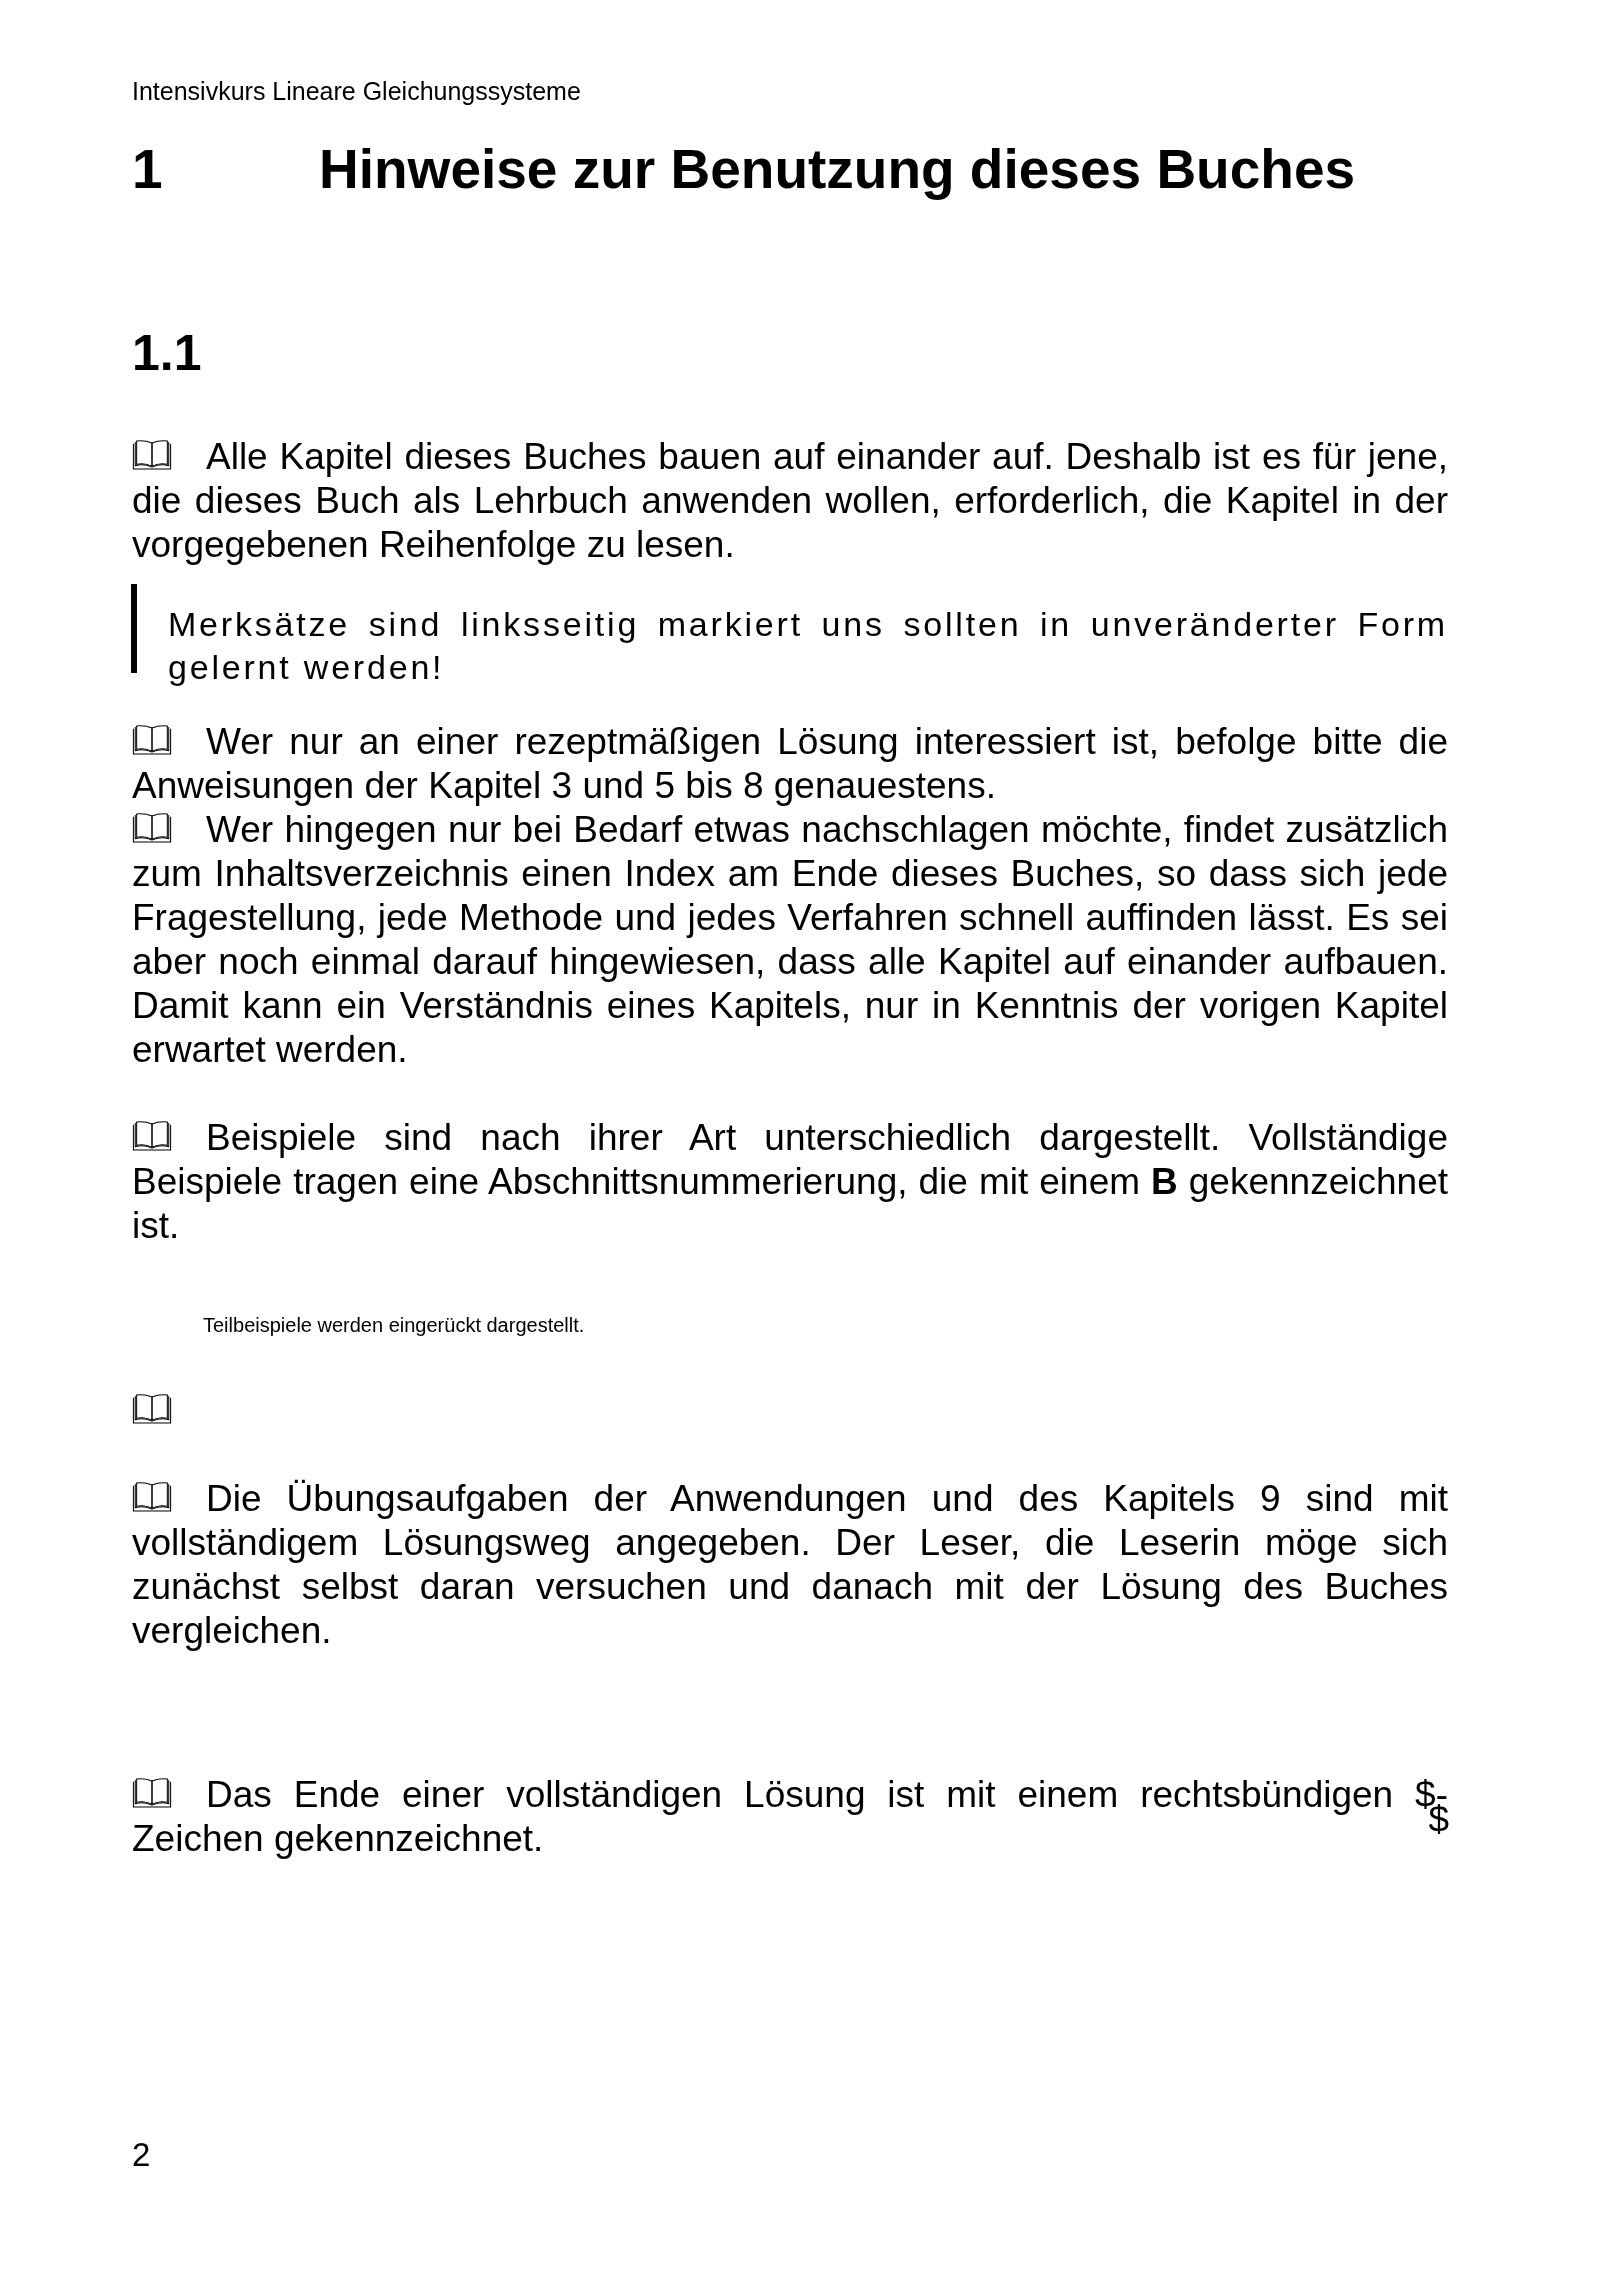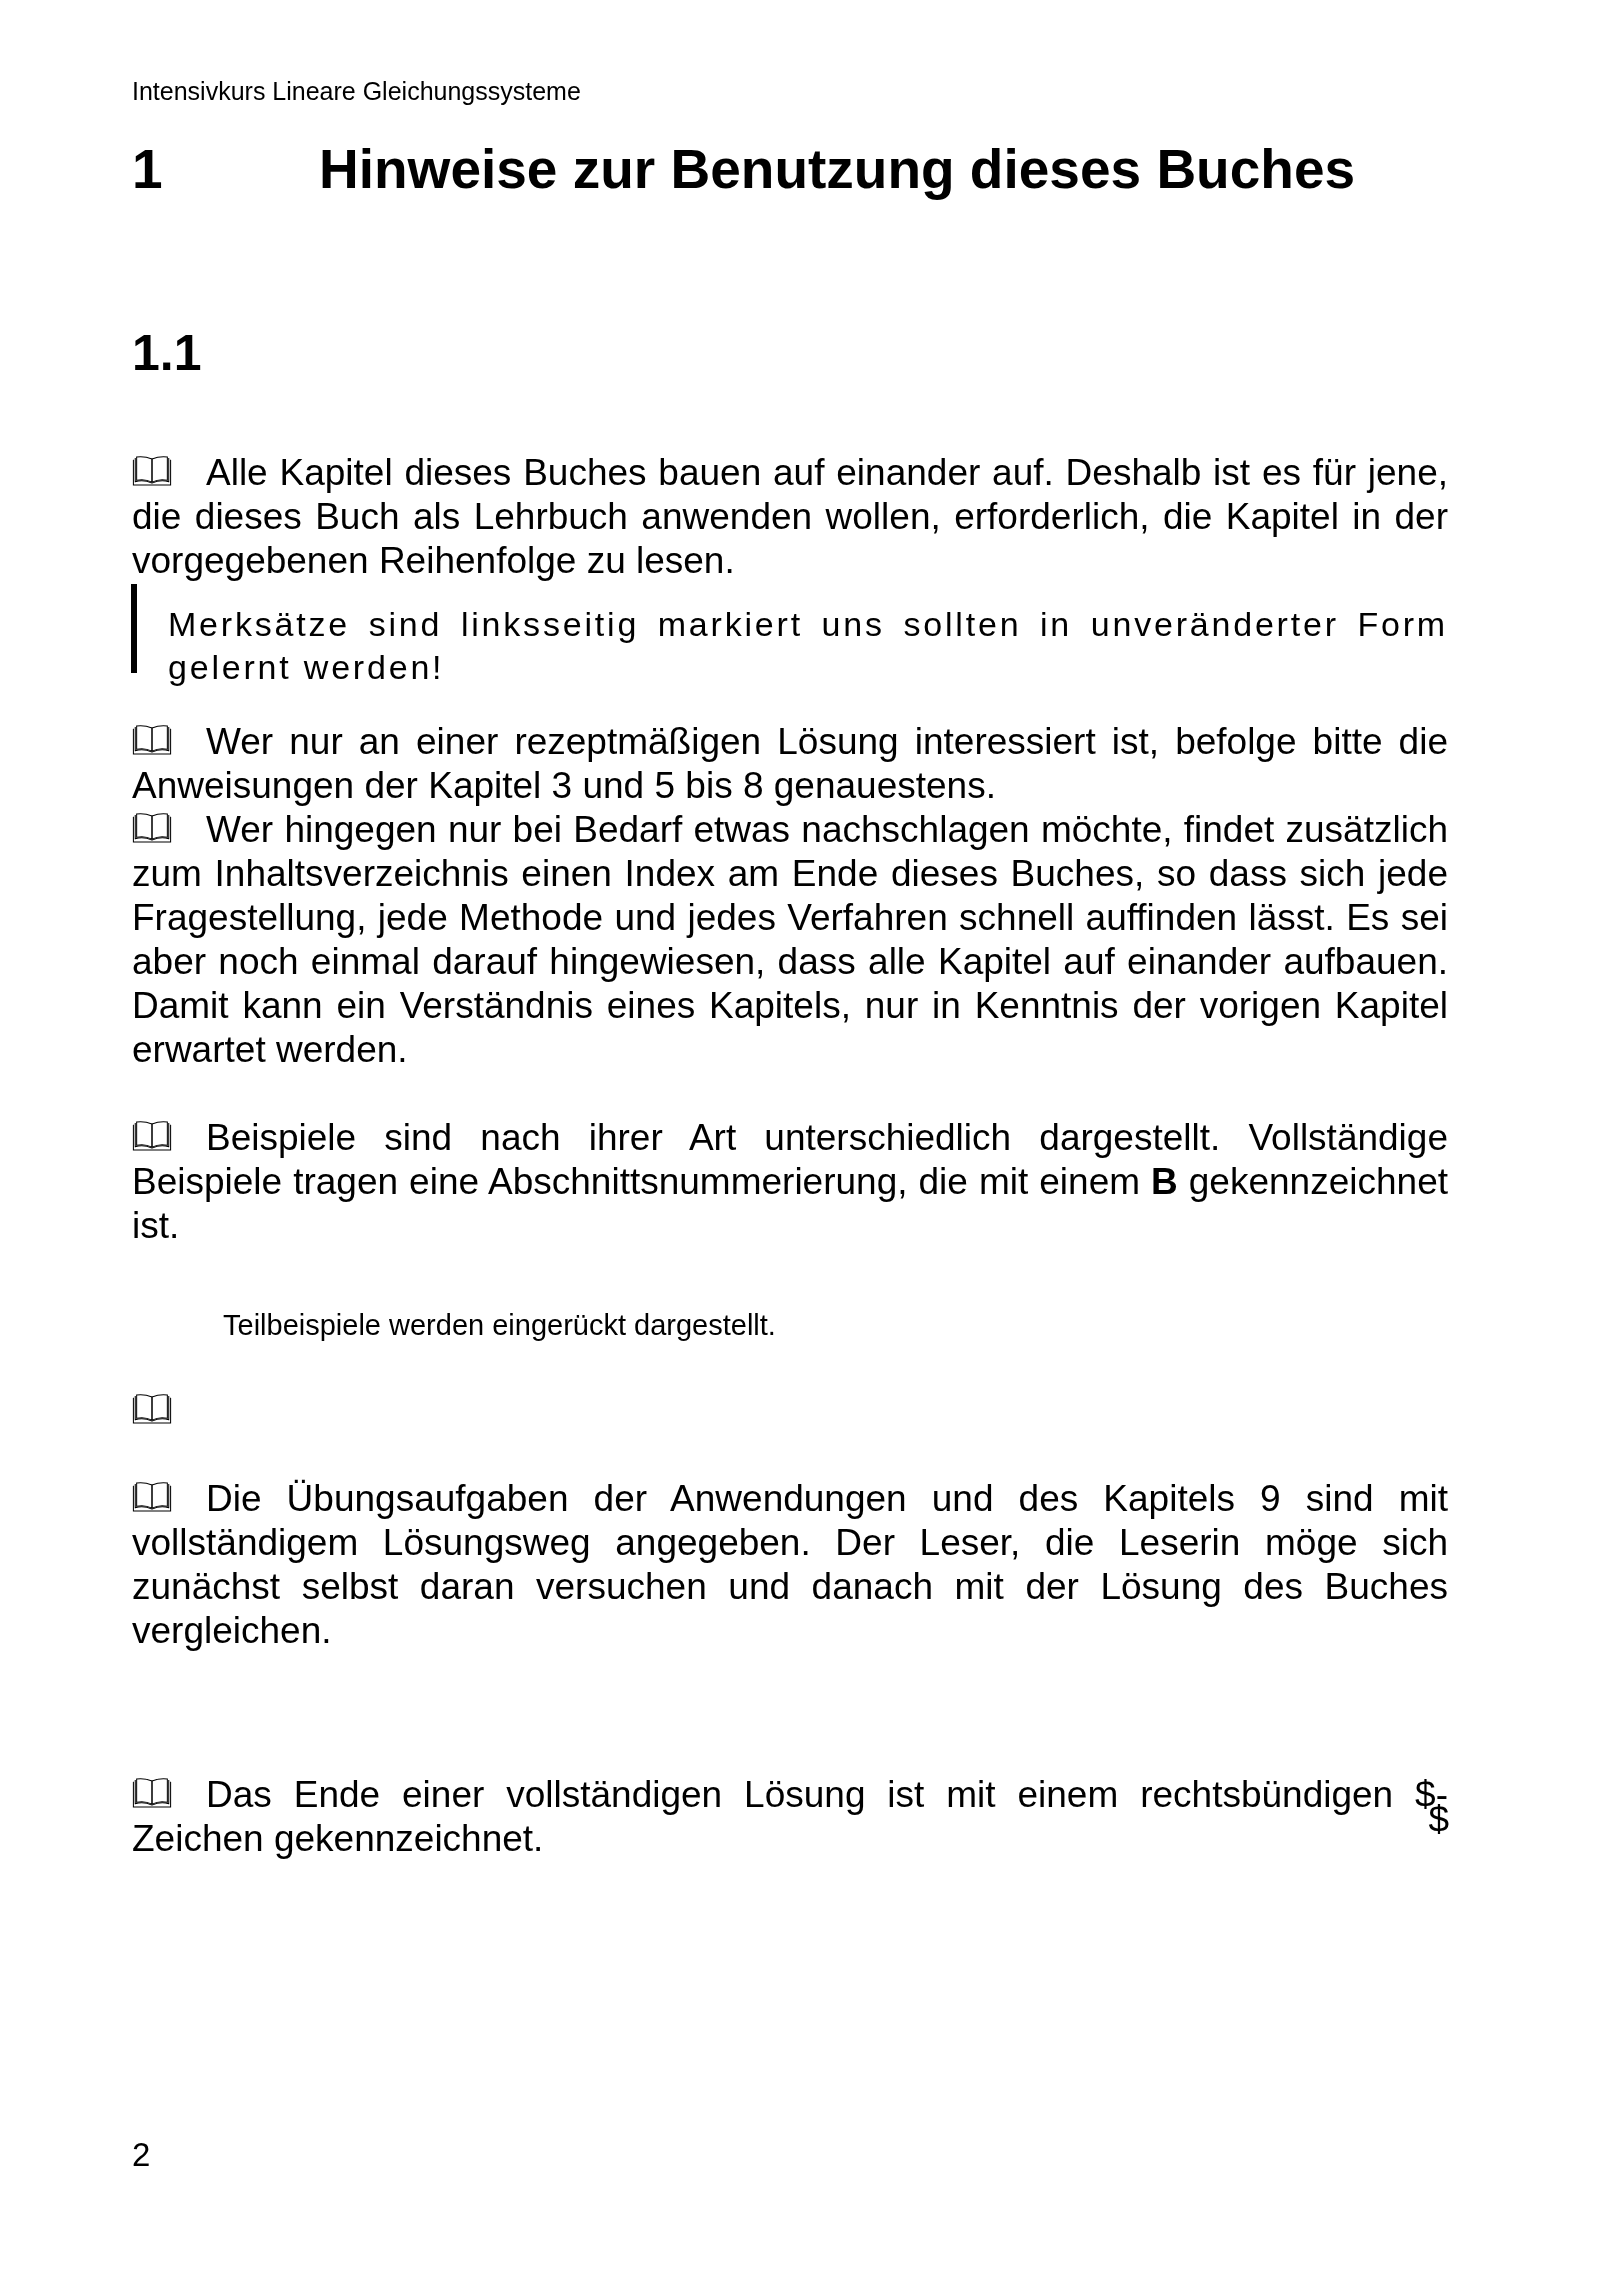--- a/index.html
+++ b/index.html
@@ -33,22 +33,22 @@
     .merksatz .bar {
       position: absolute; left: 0; top: 0; width: 5.6px; height: 89px; background: #000;
     }
     .merksatz .text {
       position: absolute; left: 37px; right: 0; top: 19px;
       font-size: 34px; line-height: 43px; letter-spacing: 2.8px;
       text-align: justify; text-align-last: left;
     }
 
     .sub-example {
-      position: absolute; left: 223px; top: 1306px;
-      font-size: 29px; line-height: 39px; white-space: nowrap;
+      position: absolute; left: 203px; top: 1306px;
+      font-size: 20px; line-height: 39px; white-space: nowrap;
     }
     .end-marker {
       position: absolute; right: 169px; top: 1798px;
       font-size: 37px; line-height: 44px;
     }
     .page-number {
       position: absolute; left: 132px; top: 2134px;
       font-size: 33px; line-height: 42px;
     }
   </style>
@@ -59,21 +59,21 @@
 
 <div class="abs heading h1">
   <span class="num">1</span>
   <span class="title">Hinweise zur Benutzung dieses Buches</span>
 </div>
 
 <div class="abs heading h2">
   <span class="num">1.1</span>
 </div>
 
-<div class="para" style="top:435px;margin-top:16px;">
+<div class="para" style="top:435px;">
   <span class="book-icon">
     <svg viewBox="0 0 86 64">
         <g fill="none" stroke="#000" stroke-width="2.2">
           <path d="M3 8 L3 62 L83 62 L83 8"></path>
           <path d="M7 4 L7 55 Q25 50 43 58 Q61 50 79 55 L79 4"></path>
           <path d="M10 2 Q27 0 43 6 L43 56 Q27 48 10 52 Z"></path>
           <path d="M76 2 Q59 0 43 6 L43 56 Q59 48 76 52 Z"></path>
         </g>
       </svg>
   </span><span>Alle Kapitel dieses Buches bauen auf einander auf. Deshalb ist es für jene, die dieses Buch als Lehrbuch anwenden wollen, erforderlich, die Kapitel in der vorgegebenen Reihenfolge zu lesen.</span>

